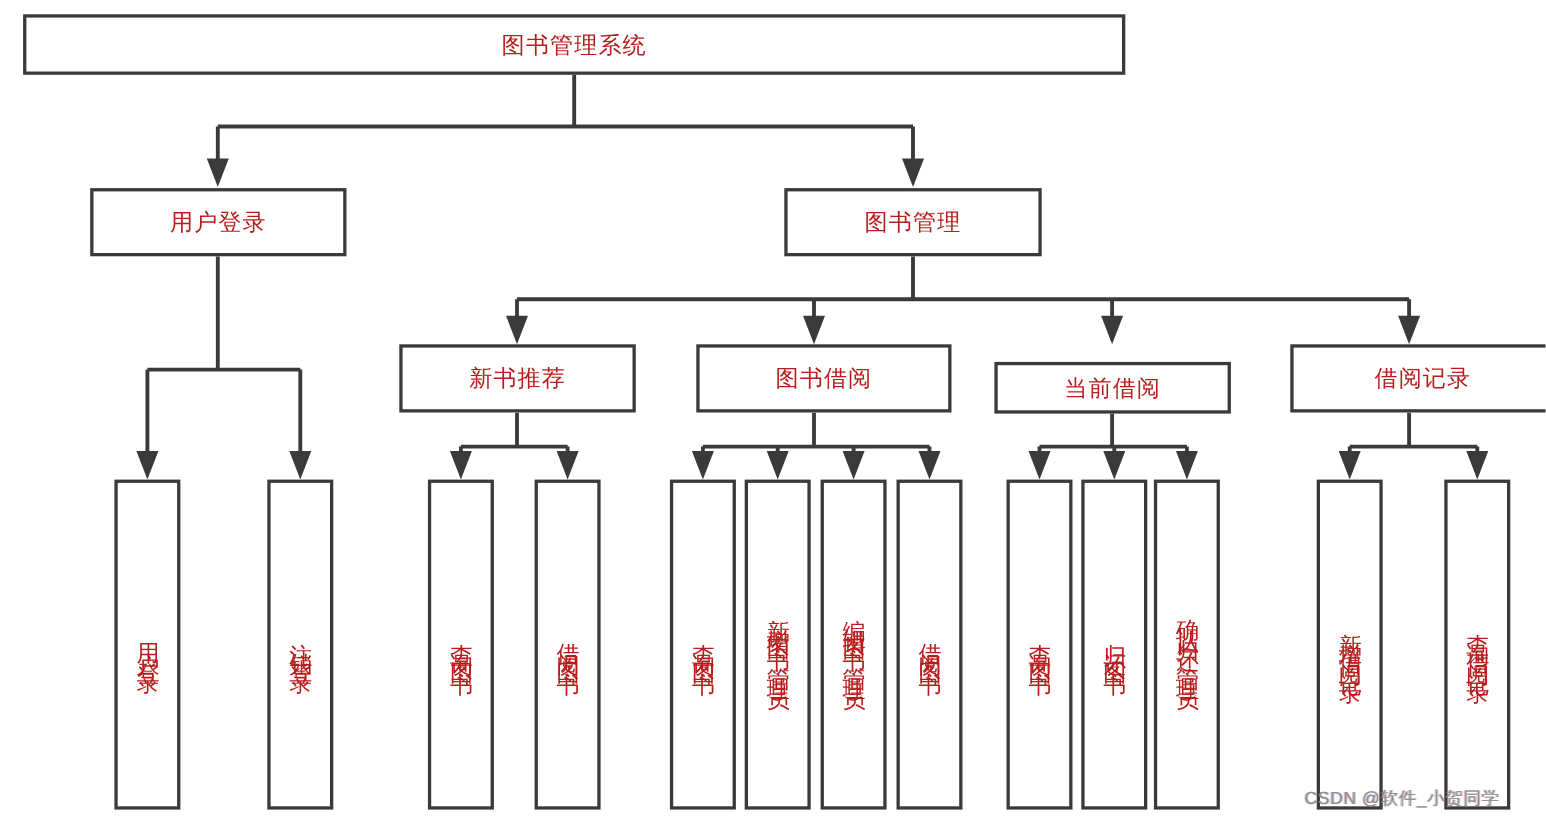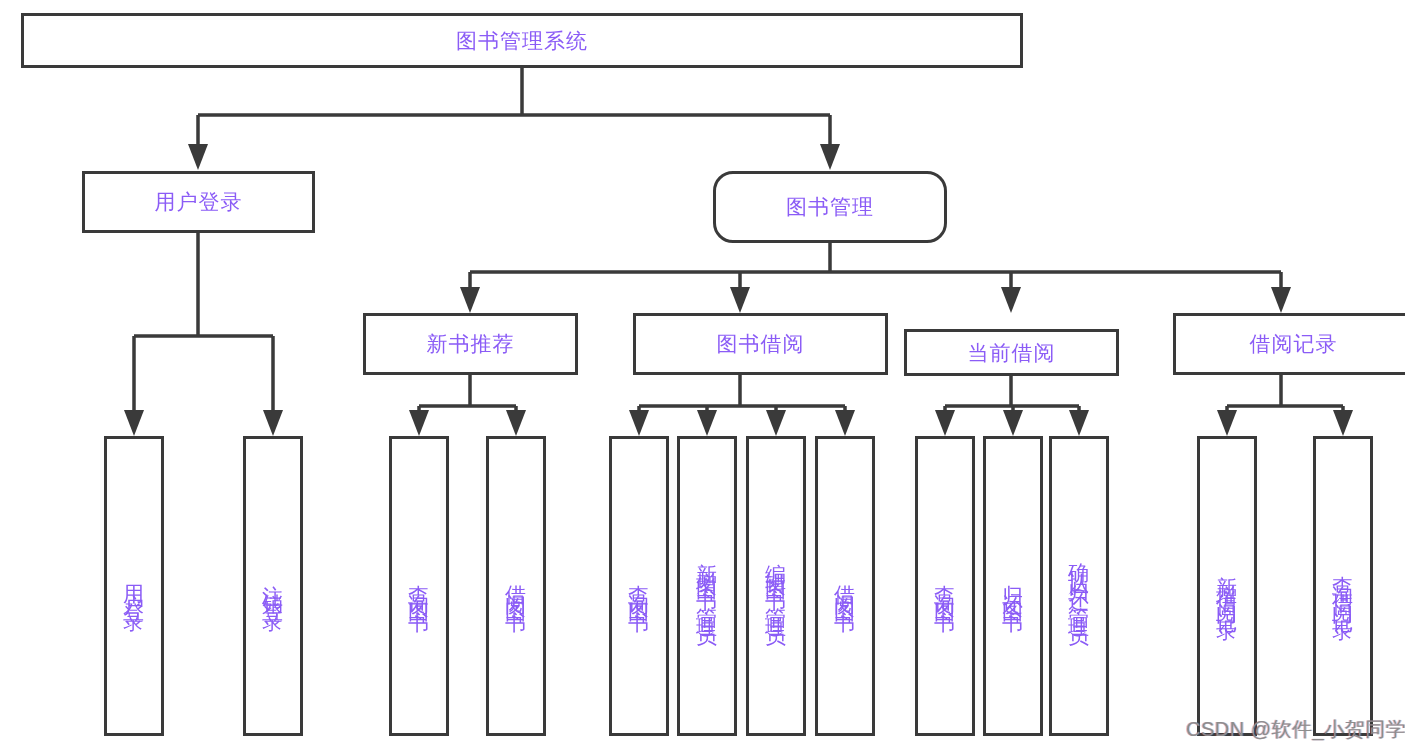--- a/index.html
+++ b/index.html
@@ -25,21 +25,21 @@
     height: 747px;
   }
   .node {
     position: absolute;
     background: #ffffff;
     border: 3px solid #3a3a3a;
     box-sizing: border-box;
     display: flex;
     align-items: center;
     justify-content: center;
-    color: #8b5cf6;
+    color: #b91c1c;
   }
   .hbox span {
     font-size: 21px;
     letter-spacing: 1px;
     white-space: nowrap;
   }
   .leaf {
     width: 60px;
     height: 300px;
     top: 436px;
@@ -49,21 +49,21 @@
     text-orientation: mixed;
     font-size: 21px;
     letter-spacing: 9px;
     line-height: 1;
     white-space: nowrap;
   }
   .watermark {
     position: absolute;
     left: 1186px;
     top: 716px;
-    font-size: 20px;
+    font-size: 16px;
     color: #8d8d8d;
     letter-spacing: 0.5px;
     white-space: nowrap;
     text-shadow: -1px 0 rgba(210, 60, 60, 0.35), 1px 0 rgba(70, 130, 220, 0.35);
   }
 </style>
 </head>
 <body>
 
 <div class="canvas">
@@ -115,28 +115,28 @@
     </g>
   </svg>
 
   <div class="node hbox" style="left:21px; top:13px; width:1002px; height:55px;">
     <span>图书管理系统</span>
   </div>
 
   <div class="node hbox" style="left:82px; top:171px; width:233px; height:62px;">
     <span>用户登录</span>
   </div>
-  <div class="node hbox" style="left:713px; top:171px; width:234px; height:72px;border-radius:20px;">
+  <div class="node hbox" style="left:713px; top:171px; width:234px; height:62px;">
     <span>图书管理</span>
   </div>
 
   <div class="node hbox" style="left:363px; top:313px; width:215px; height:62px;font-family:Liberation Mono, monospace;">
     <span>新书推荐</span>
   </div>
-  <div class="node hbox" style="left:633px; top:313px; width:255px; height:62px;">
+  <div class="node hbox" style="left:633px; top:313px; width:232px; height:62px;">
     <span>图书借阅</span>
   </div>
   <div class="node hbox" style="left:904px; top:329px; width:215px; height:47px;">
     <span>当前借阅</span>
   </div>
   <div class="node hbox" style="left:1173px; top:313px; width:241px; height:62px;">
     <span>借阅记录</span>
   </div>
 
   <div class="node leaf" style="left:104px;">

